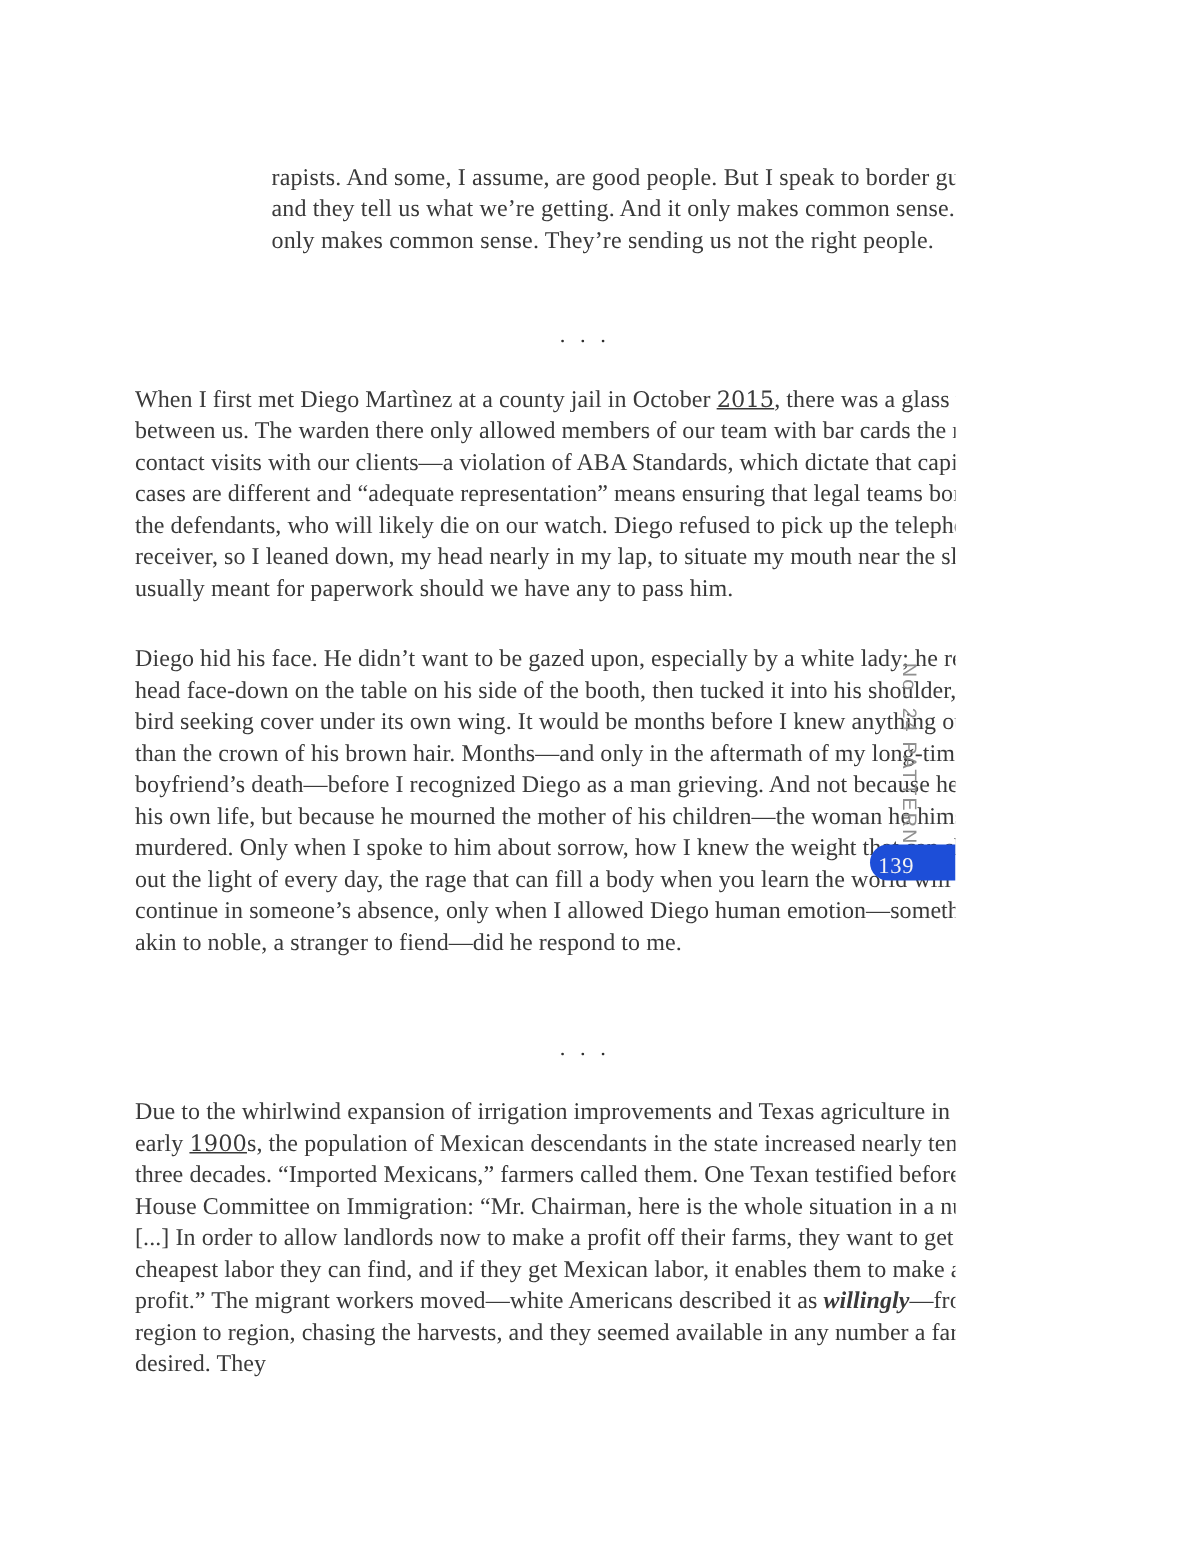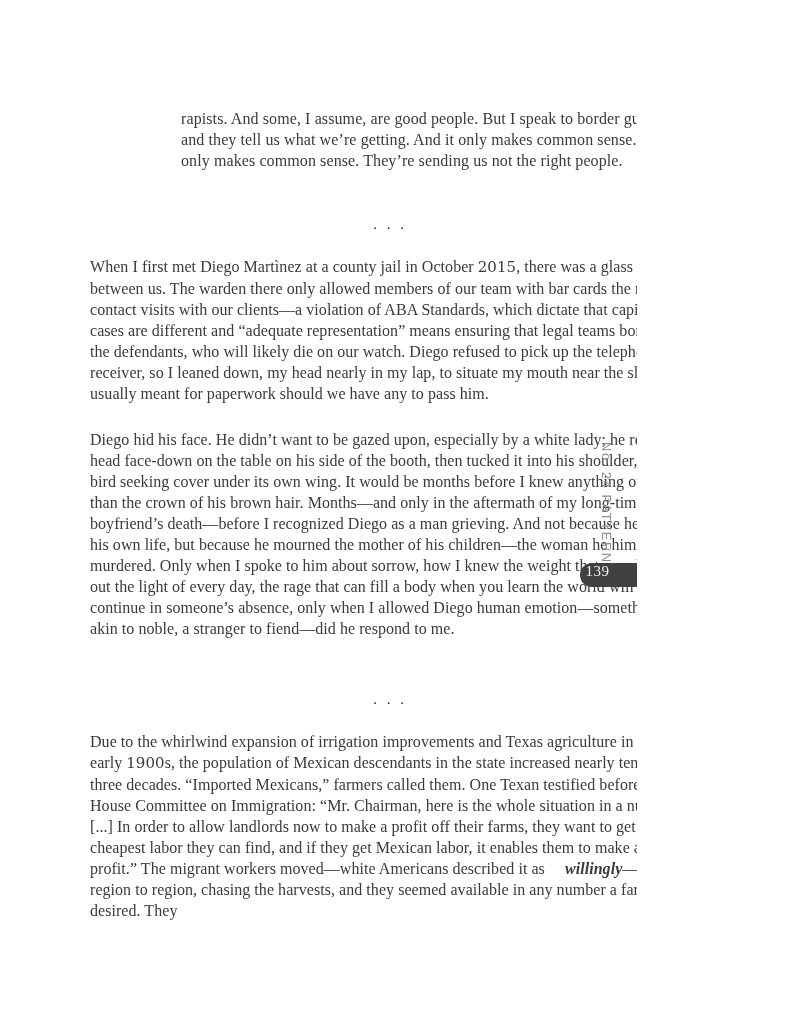--- a/index.html
+++ b/index.html
@@ -46,49 +46,49 @@
     line-height: 21px;
     letter-spacing: 0.05px;
     text-align: left;
   }
   .para-1 { top: 256px; }
   .para-2 { top: 429px; }
   .para-3 { top: 731px; }
   .lining {
     font-family: "DejaVu Serif", serif;
     font-size: 15px;
+    text-decoration: underline;
   }
   .emph {
     font-style: italic;
     font-weight: bold;
-    margin-left: 16px;
   }
   .sidebar-label {
     position: absolute;
     top: 442px;
     right: 23px;
     height: 125px;
     writing-mode: vertical-rl;
     text-orientation: mixed;
     font-family: "Liberation Sans", sans-serif;
     font-size: 13px;
     letter-spacing: 1.5px;
     color: #8f8f8f;
     white-space: nowrap;
   }
   .page-badge {
     position: absolute;
     top: 563px;
     right: 0;
     width: 57px;
     height: 24px;
-    background: #404040;
+    background: #1d4ed8;
     border-radius: 12px 0 0 12px;
     display: flex;
-    align-items: flex-start;
+    align-items: flex-end;
     justify-content: center;
     padding-right: 22px;
     box-sizing: border-box;
   }
   .page-badge span {
     font-family: "Liberation Serif", serif;
     font-size: 15px;
     color: #f4f4f4;
     letter-spacing: 0.5px;
   }

